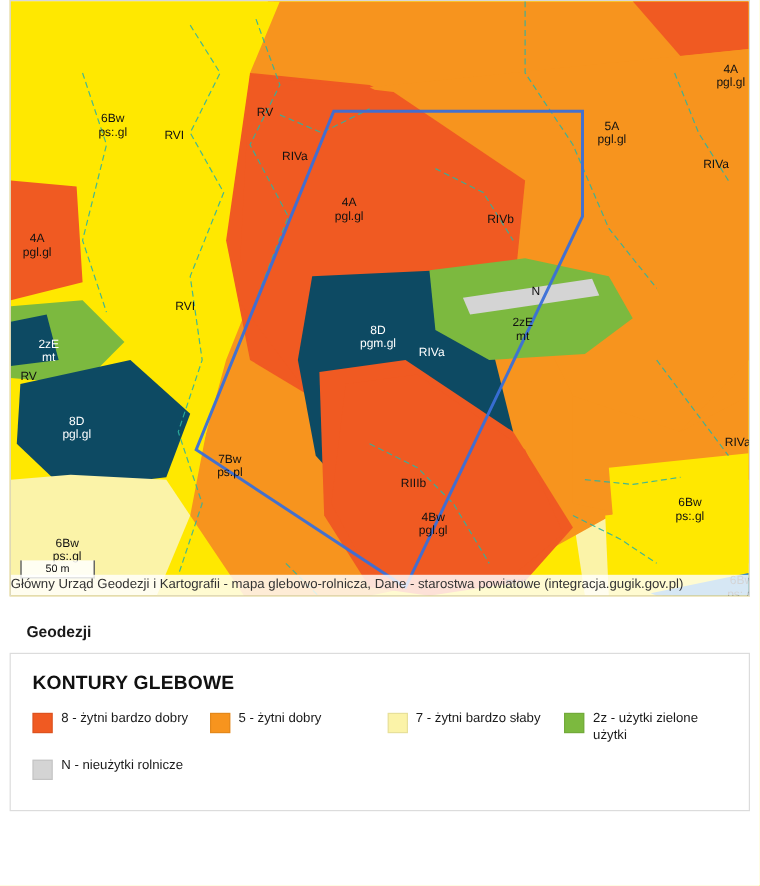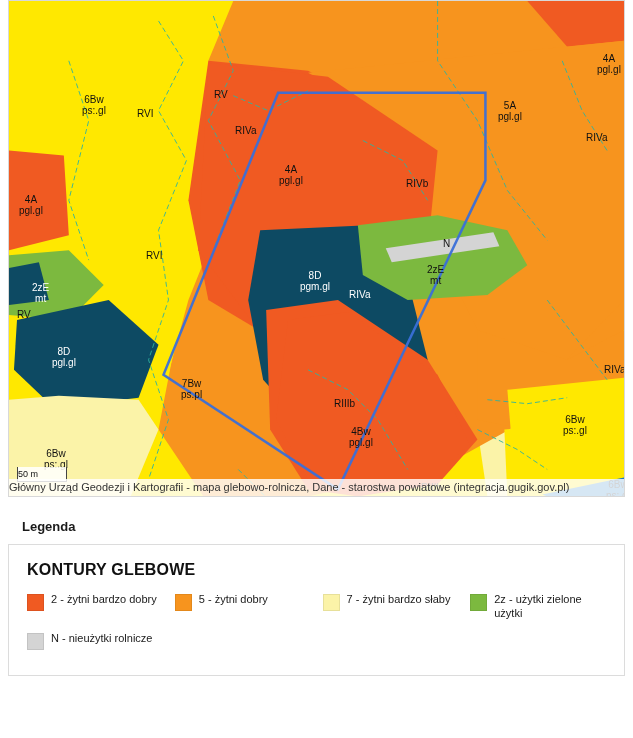--- a/index.html
+++ b/index.html
@@ -40,27 +40,27 @@
     line-height: 11px;
     color: #111;
     text-align: center;
     pointer-events: none;
     white-space: pre;
   }
   .map-label.white { color: #ffffff; }
   .scalebar {
     position: absolute;
     left: 8px; bottom: 14px;
-    width: 50px; height: 15px;
+    width: 62px; height: 15px;
     background: rgba(255,255,255,0.85);
     border: 1px solid #444;
     border-top: none;
     font-size: 9px;
     color: #111;
-    text-align: left;
+    text-align: center;
     line-height: 14px;
   }
   .attribution {
     position: absolute;
     left: 0; right: 0; bottom: 0;
     height: 17px;
     background: rgba(255,255,255,0.82);
     font-size: 11px;
     color: #333;
     text-align: left;
@@ -232,28 +232,28 @@
         <div class="map-label" style="left: 8px; top: 308px;">RV</div>
         <div class="map-label" style="left: 595px; top: 363px;">RIVa</div>
         <div class="map-label" style="left: 325px; top: 397px;">RIIIb</div>
         <div class="map-label" style="left: 412px; top: 481px;">RIIIb</div>
       </div>
 
     <div class="scalebar">50 m</div>
     <div class="attribution">Główny Urząd Geodezji i Kartografii - mapa glebowo-rolnicza, Dane - starostwa powiatowe (integracja.gugik.gov.pl)</div>
   </div>
 
-  <div class="legend-heading">Legenda</div>
+  <div class="legend-heading">Geodezji</div>
 
   <div class="legend-box">
     <div class="legend-title">KONTURY GLEBOWE</div>
     <div class="legend-grid" id="legend-grid">
         <div class="legend-item">
           <span class="swatch" style="background: rgb(240, 90, 34);"></span>
-          <span class="legend-text">2 - żytni bardzo dobry</span>
+          <span class="legend-text">8 - żytni bardzo dobry</span>
         </div>
         <div class="legend-item">
           <span class="swatch" style="background: rgb(247, 148, 30);"></span>
           <span class="legend-text">5 - żytni dobry</span>
         </div>
         <div class="legend-item">
           <span class="swatch" style="background: rgb(251, 243, 168);"></span>
           <span class="legend-text">7 - żytni bardzo słaby</span>
         </div>
         <div class="legend-item">

